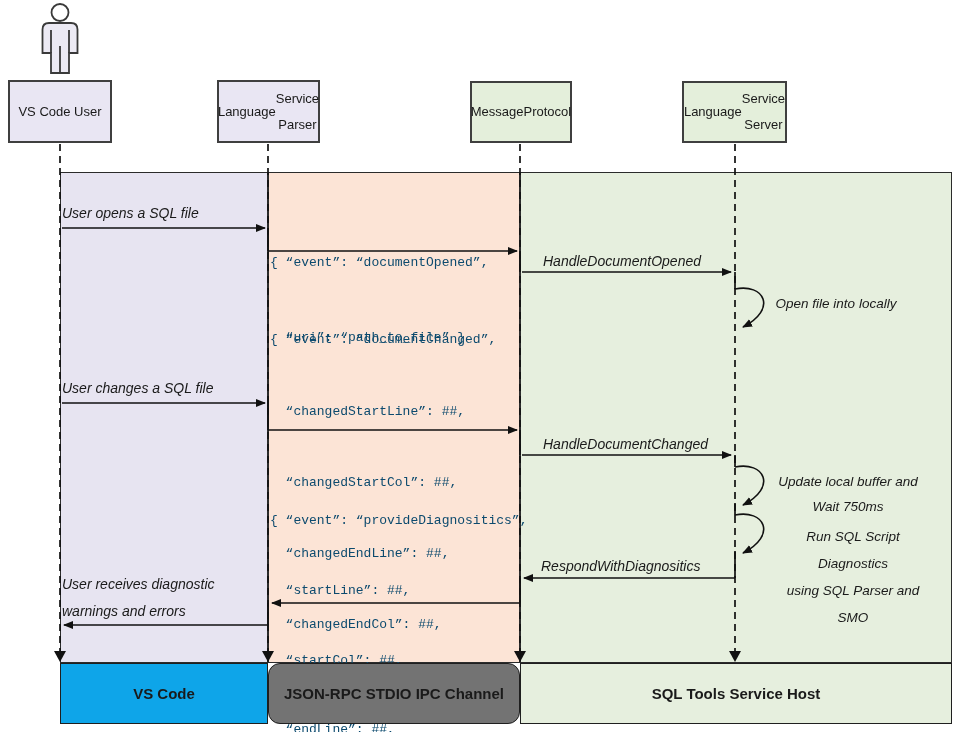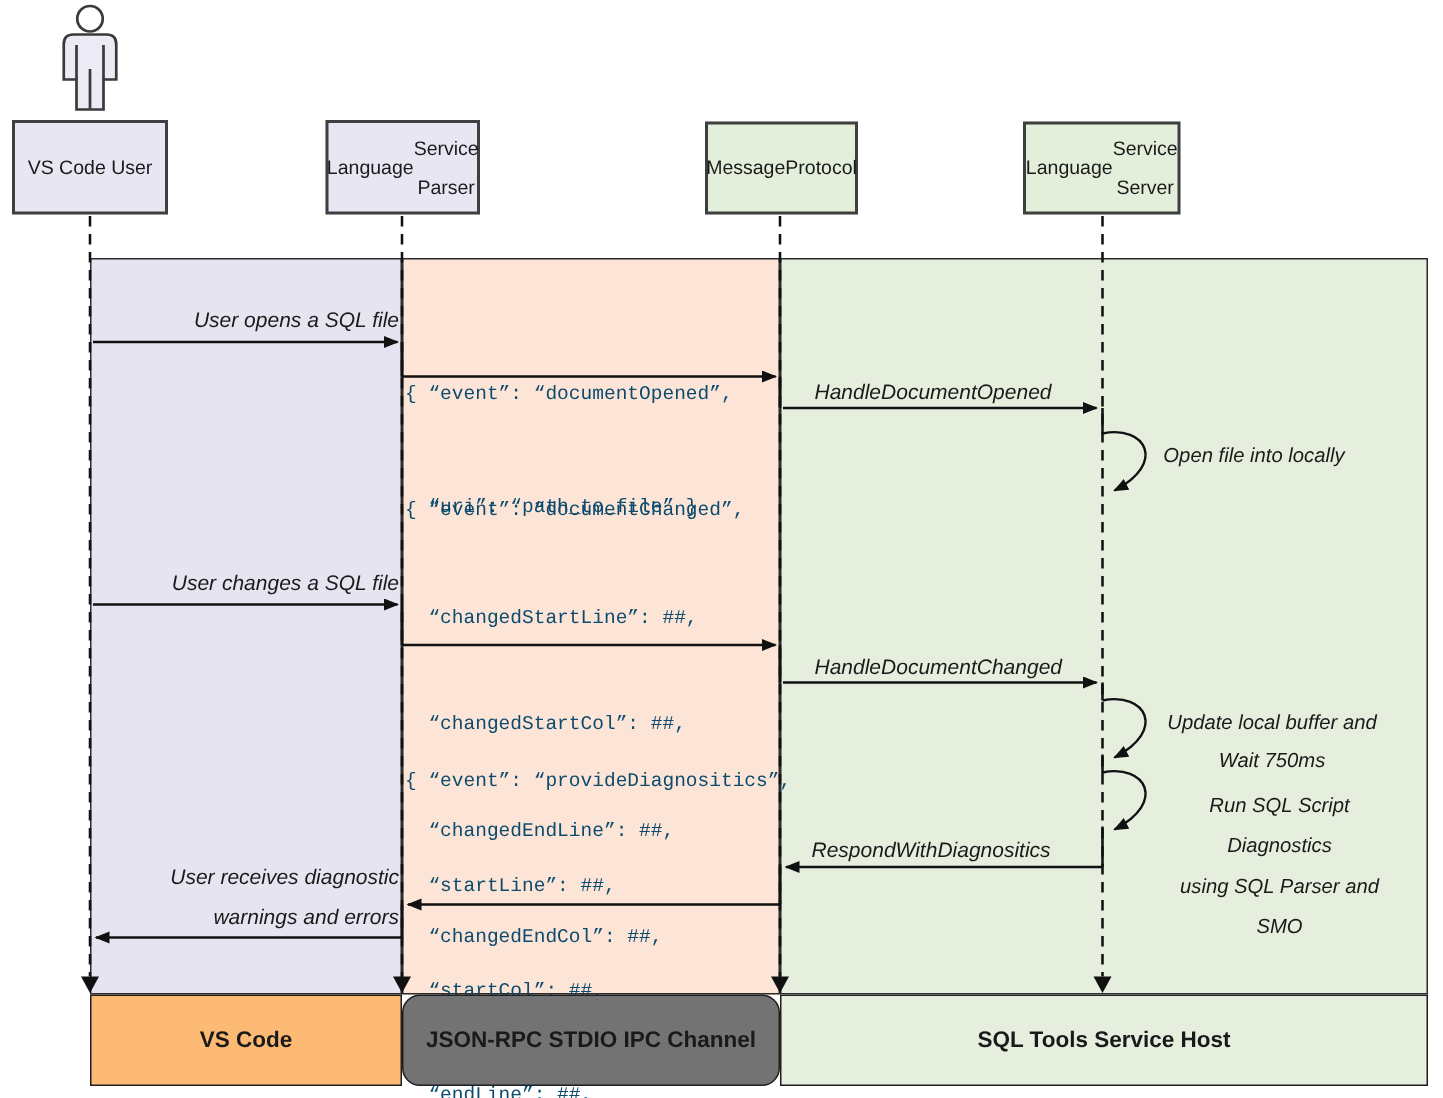--- a/index.html
+++ b/index.html
@@ -18,25 +18,25 @@
     position:absolute;display:flex;flex-direction:row;justify-content:center;align-items:center;
     border:2px solid #3f3f3f;box-sizing:border-box;font-size:13px;line-height:26px;text-align:center;
   }
   .pbox.purple{background:#e9e6f3;}
   .pbox.green{background:#e4efdb;}
 
   .bbox{
     position:absolute;top:663px;height:61px;display:flex;align-items:center;justify-content:center;
     border:1.5px solid #1f1f1f;box-sizing:border-box;font-weight:bold;font-size:15px;
   }
-  .bbox.purple{background:#fdba74;}
+  .bbox.purple{background:#0ea5e9;}
   .bbox.peach{background:#737373;border-radius:12px;}
   .bbox.green{background:#e6efde;}
 
-  .msg{position:absolute;font-style:italic;font-size:14px;text-align:right;line-height:27px;}
+  .msg{position:absolute;font-style:italic;font-size:14px;text-align:left;line-height:27px;}
   .hmsg{position:absolute;font-style:italic;font-size:14px;white-space:nowrap;line-height:18px;}
   .note{position:absolute;font-style:italic;font-size:13.5px;text-align:center;line-height:25px;}
   .mono{
     position:absolute;font-family:"Liberation Mono","DejaVu Sans Mono",monospace;
     font-size:13px;white-space:pre;color:#0c4a6e;
   }
 </style>
 </head>
 <body>
 

